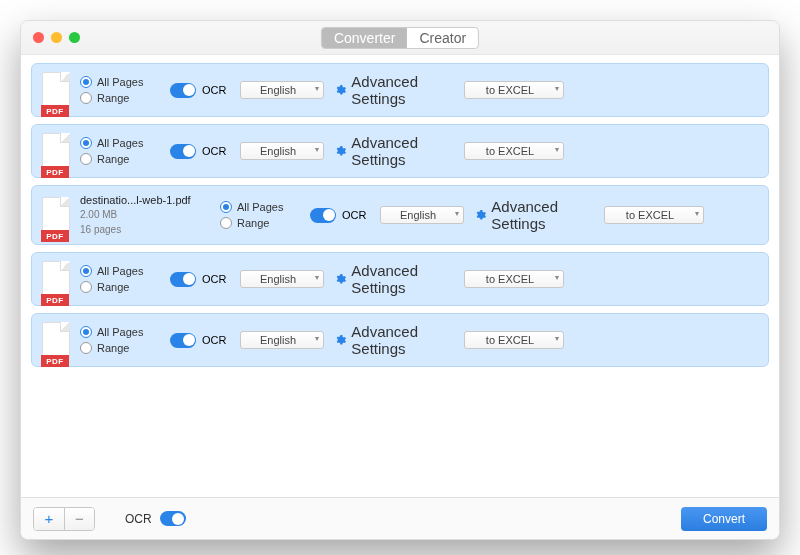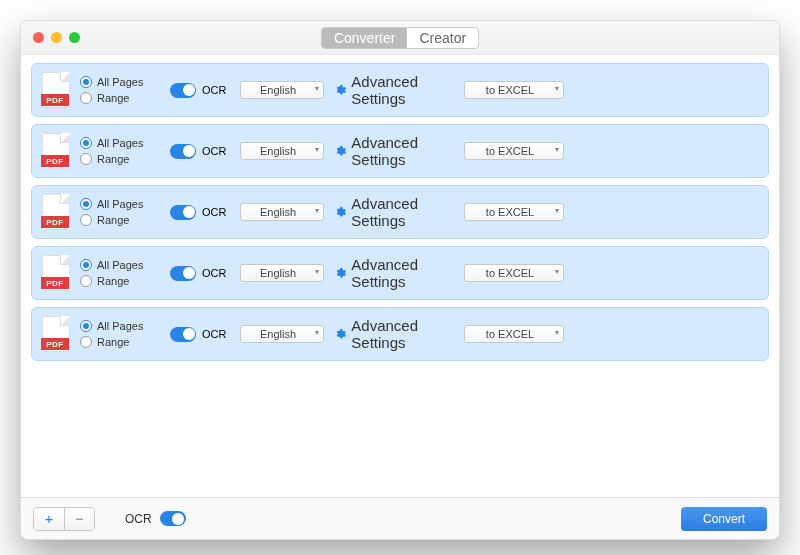--- a/index.html
+++ b/index.html
@@ -9,21 +9,21 @@
 .traffic { display: flex; gap: 7px; margin-left: 12px; }
 .traffic span { width: 11px; height: 11px; border-radius: 50%; }
 .tclose { background: #ff5f57; } .tmin { background: #febc2e; } .tmax { background: #28c840; }
 .segmented { position: absolute; left: 50%; transform: translateX(-50%); display: flex; border: 1px solid #ccc; border-radius: 4px; overflow: hidden; background: #fff; }
 .segmented div { padding: 2px 12px; font-size: 14px; color: #666; cursor: pointer; }
 .segmented .active { background: #bbb; color: #fff; }
 .list { flex: 1; padding: 8px 10px; overflow-y: auto; }
 .row { background: #d6eaff; border: 1px solid #b6d6f5; border-radius: 6px; margin-bottom: 7px; display: flex; align-items: center; padding: 8px 10px; gap: 10px; }
 .pdf-icon { width: 28px; height: 36px; background: #fff; border: 1px solid #ddd; position: relative; border-radius: 2px; flex-shrink: 0; }
 .pdf-icon::before { content: ""; position: absolute; right: -1px; top: -1px; width: 9px; height: 9px; background: linear-gradient(135deg,#fff 0 50%,#e6e6e6 50%); border-left:1px solid #ddd; border-bottom:1px solid #ddd; }
-.pdf-band { position: absolute; left: -2px; top: 21px; width: 28px; height: 12px; background: #e03e3e; color: #fff; font-size: 8px; font-weight: bold; display: flex; align-items: center; justify-content: center; letter-spacing: 0.5px; }
+.pdf-band { position: absolute; left: -2px; top: 32px; width: 28px; height: 12px; background: #e03e3e; color: #fff; font-size: 8px; font-weight: bold; display: flex; align-items: center; justify-content: center; letter-spacing: 0.5px; }
 .fileinfo { width: 130px; flex-shrink: 0; color: #333; }
 .fname { font-size: 11px; color: #222; white-space: nowrap; overflow: hidden; text-overflow: ellipsis; }
 .fmeta { font-size: 10px; color: #7a7a7a; margin-top: 2px; line-height: 1.3; }
 .radiogrp { display: flex; flex-direction: column; gap: 4px; width: 80px; flex-shrink: 0; justify-content: flex-end; }
 .radio { display: flex; align-items: center; gap: 5px; font-size: 11px; color: #333; cursor: pointer; }
 .rb { width: 12px; height: 12px; border-radius: 50%; border: 1px solid #999; background: #fff; display: flex; align-items: center; justify-content: center; }
 .rb.sel { border-color: #2a84e8; }
 .rb.sel::after { content: ""; width: 6px; height: 6px; border-radius: 50%; background: #2a84e8; }
 .ocrswitch { display: flex; align-items: center; gap: 6px; width: 60px; flex-shrink: 0; }
 .toggle { width: 26px; height: 15px; border-radius: 8px; background: #2a84e8; position: relative; cursor: pointer; }
@@ -110,20 +110,25 @@
               <path d="M12 8a4 4 0 100 8 4 4 0 000-8zm9.4 4a7.5 7.5 0 00-.1-1.3l2.1-1.6-2-3.4-2.5 1a7.6 7.6 0 00-2.2-1.3L16.3 2h-4l-.4 2.6a7.6 7.6 0 00-2.2 1.3l-2.5-1-2 3.4 2.1 1.6a7.5 7.5 0 000 2.6l-2.1 1.6 2 3.4 2.5-1a7.6 7.6 0 002.2 1.3l.4 2.6h4l.4-2.6a7.6 7.6 0 002.2-1.3l2.5 1 2-3.4-2.1-1.6c.1-.4.1-.9.1-1.3z"></path>
             </svg></span>
           <span>Advanced Settings</span>
         </div>
         <div class="select fmtsel">to EXCEL</div>
       </div>
       <div class="row">
         <div class="pdf-icon">
           <div class="pdf-band">PDF</div>
         </div>
+        <div class="fileinfo">
+          <div class="fname">destinatio...l-web-1.pdf</div>
+          <div class="fmeta">2.00 MB</div>
+          <div class="fmeta">16 pages</div>
+        </div>
         <div class="radiogrp">
           <div class="radio">
             <span class="rb sel"></span>
             <span>All Pages</span>
           </div>
           <div class="radio">
             <span class="rb"></span>
             <span>Range</span>
           </div>
         </div>

